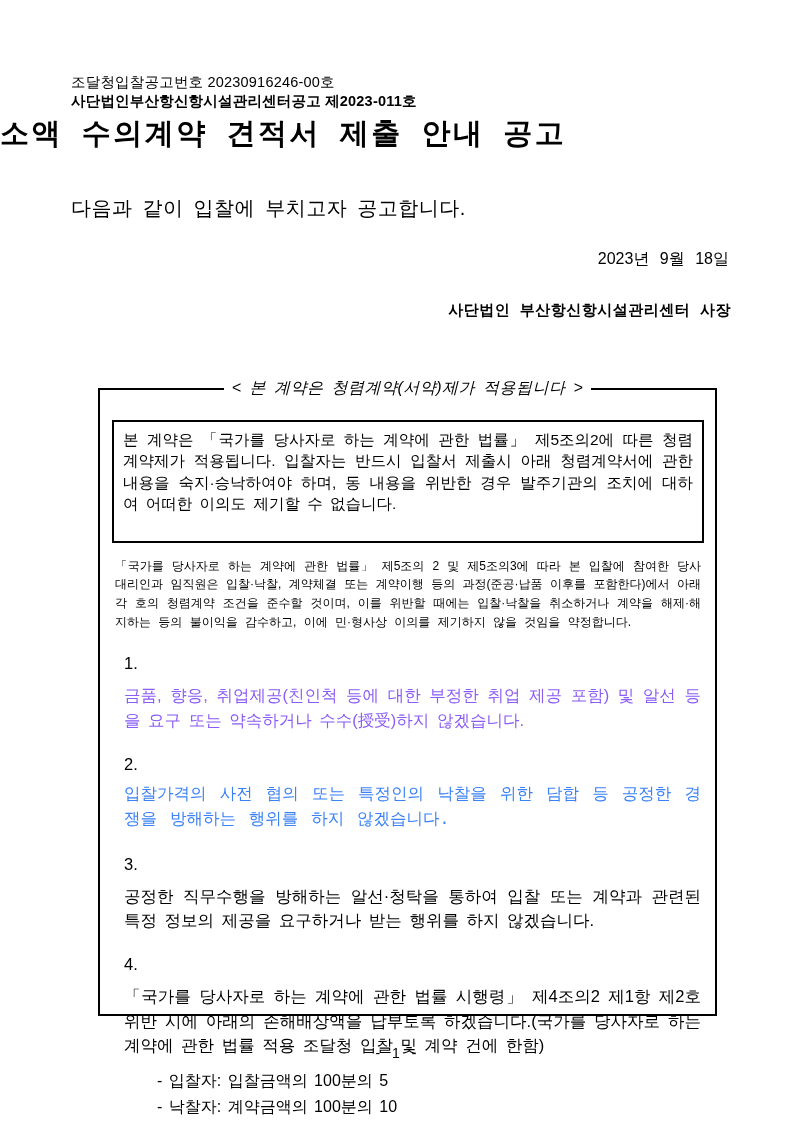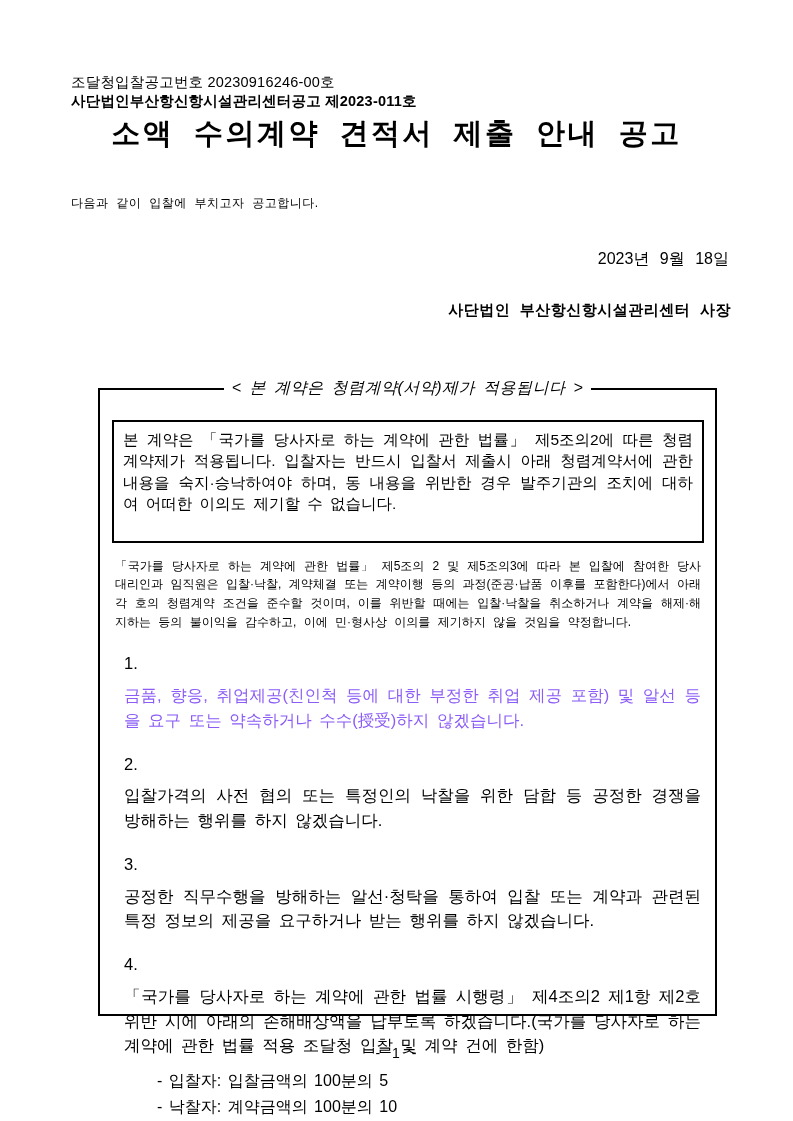--- a/index.html
+++ b/index.html
@@ -13,26 +13,26 @@
   }
   .header-row {
     position: absolute; top: 73px; left: 71px; right: 64px;
     display: flex; justify-content: space-between; align-items: baseline;
     font-size: 14.5px; letter-spacing: 0.2px; white-space: nowrap;
   }
   .header-left { font-weight: normal; }
   .header-right { font-weight: bold; }
   .doc-title {
     position: absolute; top: 114px; left: 0; width: 100%;
-    text-align: center; font-size: 29px; font-weight: bold;
-    letter-spacing: 2.5px; word-spacing: 9px;
+    text-align: left; font-size: 29px; font-weight: bold;
+    letter-spacing: 2.5px; word-spacing: 9px; font-family: Liberation Serif, serif;
   }
   .intro {
     position: absolute; top: 195px; left: 71px;
-    font-size: 12px; word-spacing: 4px; letter-spacing: 0.5px;
+    font-size: 20px; word-spacing: 4px; letter-spacing: 0.5px;
   }
   .date-line {
     position: absolute; top: 249px; right: 64px;
     font-size: 16px; word-spacing: 6px;
   }
   .signature {
     position: absolute; top: 301px; right: 62px;
     font-size: 15px; font-weight: bold; word-spacing: 5px; letter-spacing: 0.5px;
   }
   .outer-box {
@@ -100,21 +100,21 @@
 
   <p class="pledge">「국가를 당사자로 하는 계약에 관한 법률」 제5조의 2 및 제5조의3에 따라 본 입찰에 참여한 당사 대리인과 임직원은 입찰·낙찰, 계약체결 또는 계약이행 등의 과정(준공·납품 이후를 포함한다)에서 아래 각 호의 청렴계약 조건을 준수할 것이며, 이를 위반할 때에는 입찰·낙찰을 취소하거나 계약을 해제·해지하는 등의 불이익을 감수하고, 이에 민·형사상 이의를 제기하지 않을 것임을 약정합니다.</p>
 
   <ol class="pledge-items">
     <li class="pledge-item">
       <span class="num">1.</span>
       <span class="txt" style="color: #8b5cf6;">금품, 향응, 취업제공(친인척 등에 대한 부정한 취업 제공 포함) 및 알선 등을 요구 또는 약속하거나 수수(授受)하지 않겠습니다.</span>
     </li>
     <li class="pledge-item">
       <span class="num">2.</span>
-      <span class="txt" style="color: #000000;">입찰가격의 사전 협의 또는 특정인의 낙찰을 위한 담합 등 공정한 경쟁을 방해하는 행위를 하지 않겠습니다.</span>
+      <span class="txt" style="color: #3b82f6; font-family: Liberation Mono, monospace;">입찰가격의 사전 협의 또는 특정인의 낙찰을 위한 담합 등 공정한 경쟁을 방해하는 행위를 하지 않겠습니다.</span>
     </li>
     <li class="pledge-item">
       <span class="num">3.</span>
       <span class="txt" style="color: rgb(0, 0, 0);">공정한 직무수행을 방해하는 알선·청탁을 통하여 입찰 또는 계약과 관련된 특정 정보의 제공을 요구하거나 받는 행위를 하지 않겠습니다.</span>
     </li>
     <li class="pledge-item" style="margin-bottom: 10px;">
       <span class="num">4.</span>
       <span class="txt" style="color: rgb(0, 0, 0);">「국가를 당사자로 하는 계약에 관한 법률 시행령」 제4조의2 제1항 제2호 위반 시에 아래의 손해배상액을 납부토록 하겠습니다.(국가를 당사자로 하는 계약에 관한 법률 적용 조달청 입찰 및 계약 건에 한함)</span>
     </li>
   </ol>

